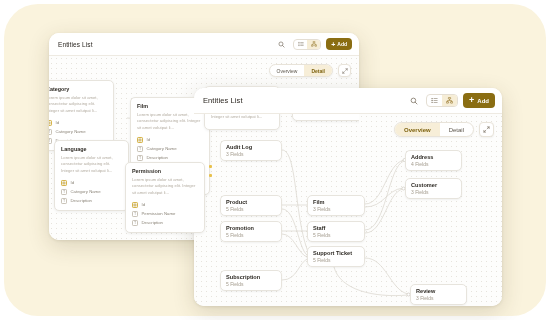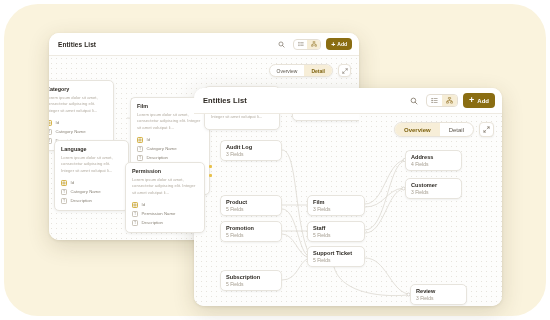--- a/index.html
+++ b/index.html
@@ -41,21 +41,21 @@
     align-items: center;
     padding: 0 7px 0 9px;
     border-bottom: 1px solid #eeeae2;
     position: relative;
     z-index: 5;
   }
   .win-front .titlebar { height: 26px; }
 
   .win-title {
     font-size: 6.5px;
-    font-weight: bold;
+    font-weight: normal;
     color: #2b2620;
     letter-spacing: .1px;
     white-space: nowrap;
   }
   .win-front .win-title { font-size: 7.5px; }
 
   .titlebar-tools {
     margin-left: auto;
     display: flex;
     align-items: center;

